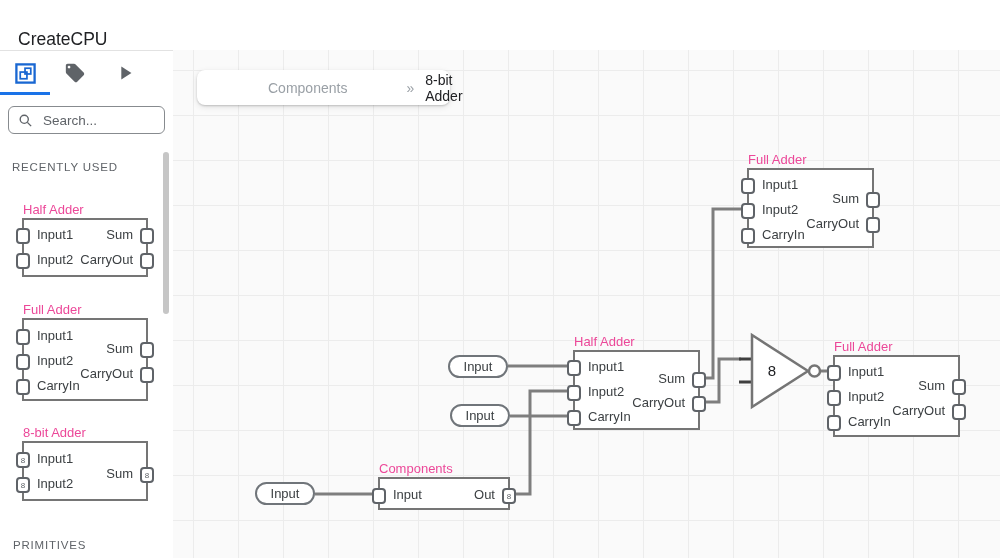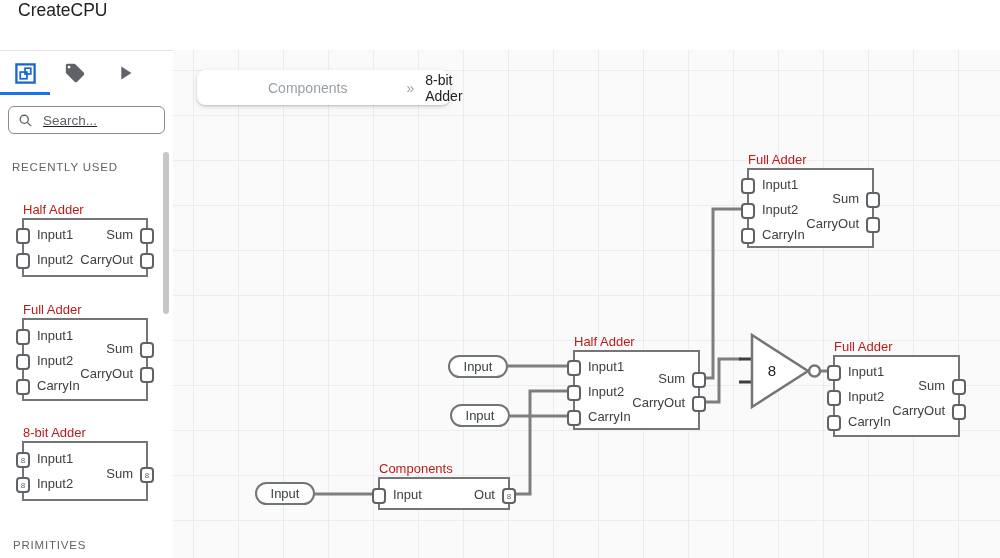--- a/index.html
+++ b/index.html
@@ -1,32 +1,32 @@
 <!DOCTYPE html>
 <html><head>
 <meta charset="utf-8">
 <style>
   html,body{margin:0;padding:0;}
   body{width:1000px;height:558px;overflow:hidden;background:#fff;
        font-family:"Liberation Sans",sans-serif;position:relative;color:#202124;}
 
   
   .header{position:absolute;left:0;top:0;width:904px;height:50px;background:#fff;
-          border-bottom:1px solid #e2e2e2;display:flex;align-items:flex-start;}
+          border-bottom:1px solid #e2e2e2;display:flex;align-items:flex-end;}
   .header .title{font-size:17.5px;color:#202124;margin-left:18px;}
 
   
   .sidebar{position:absolute;left:0;top:51px;width:173px;bottom:0;background:#fff;
            border-right:1px solid #ddd;overflow:hidden;}
   .tabbar{position:absolute;left:0;top:0;width:100%;height:44px;display:flex;}
   .tab{width:50px;height:44px;display:flex;align-items:center;justify-content:center;cursor:pointer;}
   .tab-underline{position:absolute;left:0;top:41px;width:50px;height:3px;background:#1a73e8;}
   .searchbox{position:absolute;left:8px;top:55px;width:157px;height:28px;box-sizing:border-box;
              border:1.5px solid #878b8f;border-radius:6px;background:#fff;
-             display:flex;align-items:center;padding-left:9px;gap:8px;text-decoration:underline;}
+             display:flex;align-items:center;padding-left:9px;gap:8px;}
   .searchbox input{border:none;outline:none;width:105px;font-size:13.5px;background:transparent;
                    font-family:"Liberation Sans",sans-serif;color:#3c4043;}
   .searchbox input::placeholder{color:#5f6368;}
   .section-label{position:absolute;font-size:11.5px;letter-spacing:.8px;color:#5f6368;}
   .scrollbar{position:absolute;left:163px;top:101px;width:6px;height:162px;background:#c6c6c6;border-radius:3px;}
 
   
   .canvas{position:absolute;left:173px;top:50px;width:827px;height:508px;background:#fafafa;
           background-image:linear-gradient(#ececec 1px,transparent 1px),
                            linear-gradient(90deg,#ececec 1px,transparent 1px);
@@ -35,21 +35,21 @@
 
   
   .crumb{position:absolute;left:24px;top:20px;width:253px;height:35px;background:#fff;border-radius:8px;
          box-shadow:0 1px 2px rgba(0,0,0,.18),0 2px 6px rgba(0,0,0,.10);
          display:flex;align-items:center;box-sizing:border-box;padding:0 12px;gap:11px;}
   .crumb .grey{font-size:14px;color:#9aa0a6;margin-left:48px;}
   .crumb .current{font-size:14px;color:#202124;font-weight:500;}
 
   
   .comp{position:absolute;background:#fff;border:2px solid #757575;box-sizing:border-box;}
-  .comp-title{position:absolute;top:-18px;left:-1px;font-size:13px;color:#b91c1c;white-space:nowrap;}
+  .comp-title{position:absolute;top:-18px;left:-1px;font-size:13px;color:#ec4899;white-space:nowrap;}
   .port{position:absolute;width:14px;height:16px;background:#fff;border:2px solid #5f6368;border-radius:4px;
         box-sizing:border-box;display:flex;align-items:center;justify-content:center;
         font-size:8px;color:#5f6368;z-index:3;cursor:crosshair;}
   .port.pl{left:-8px;}  .port.pr{right:-8px;}
   .plabel{position:absolute;font-size:13px;color:#3c4043;white-space:nowrap;line-height:16px;z-index:2;}
   .plabel.ll{left:13px;} .plabel.lr{right:13px;text-align:right;}
   .pill{position:absolute;width:60px;height:23px;box-sizing:border-box;border:2px solid #70757a;
         border-radius:13px;background:#fff;display:flex;align-items:center;justify-content:center;
         font-size:13px;color:#3c4043;z-index:2;}
   .icon{display:block;}

